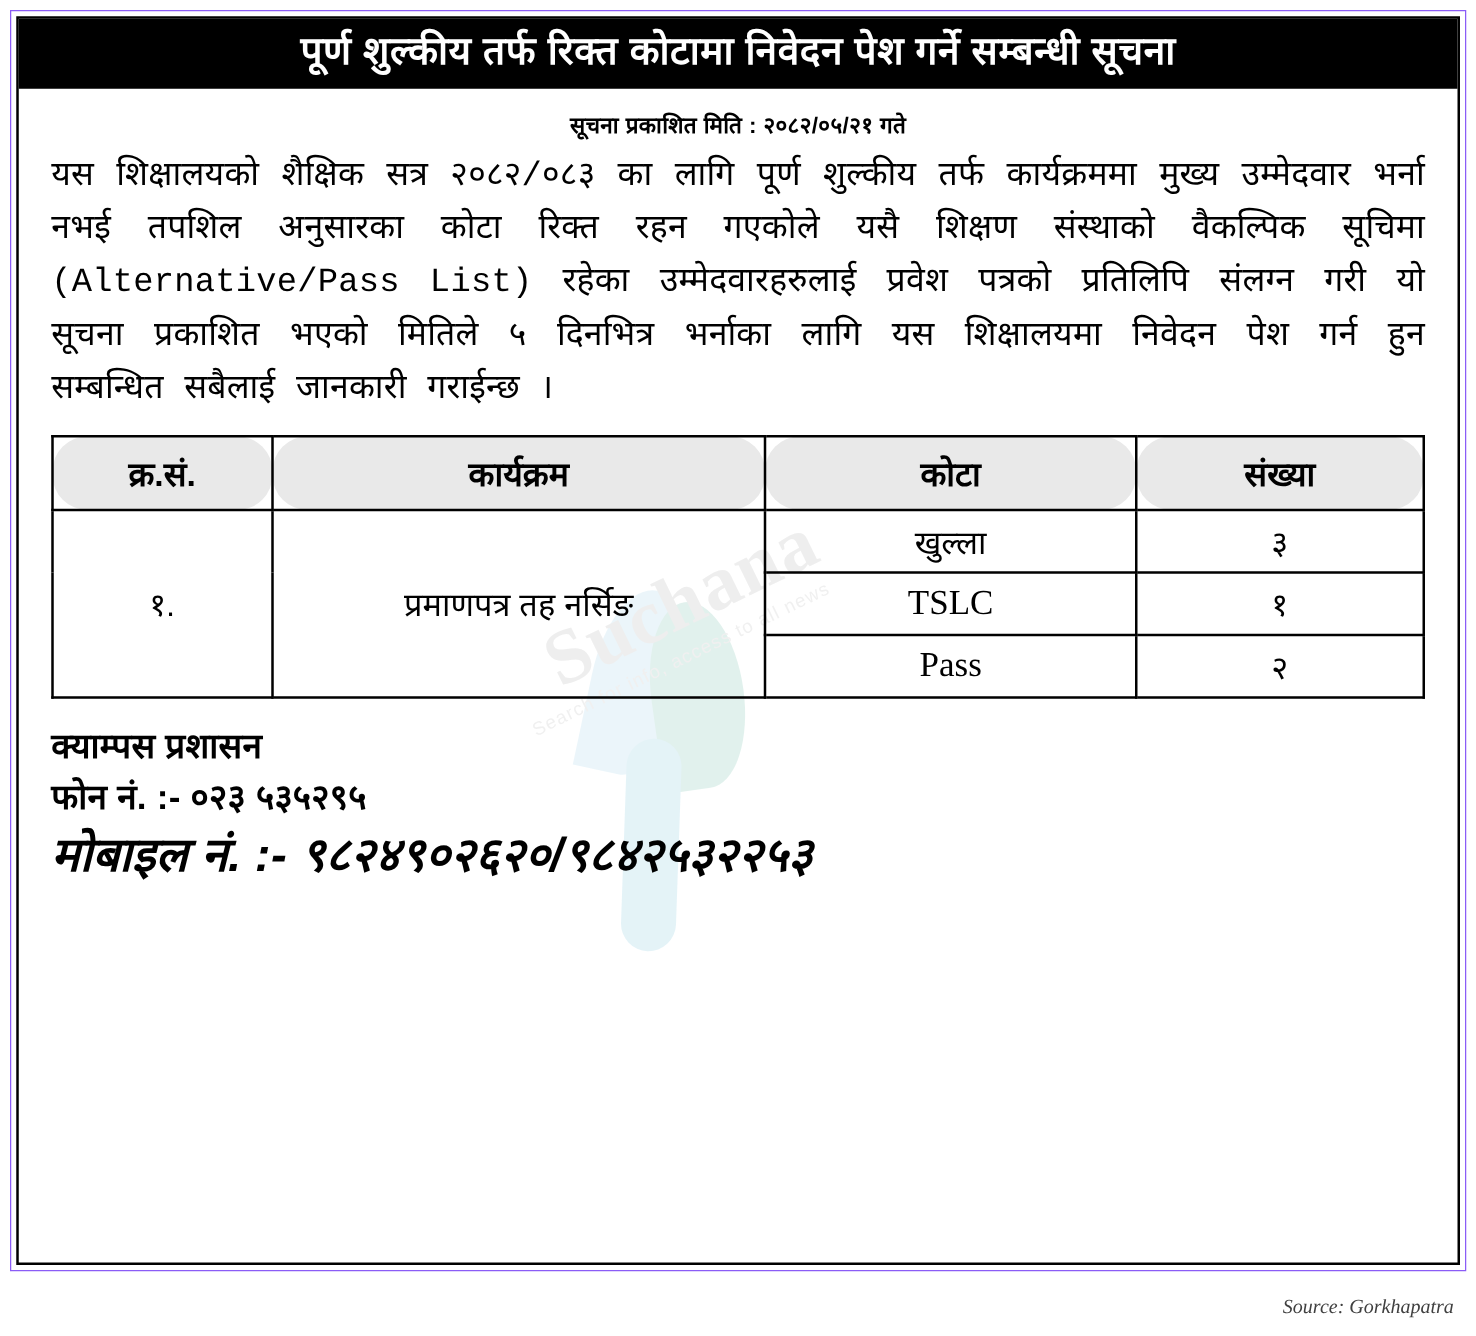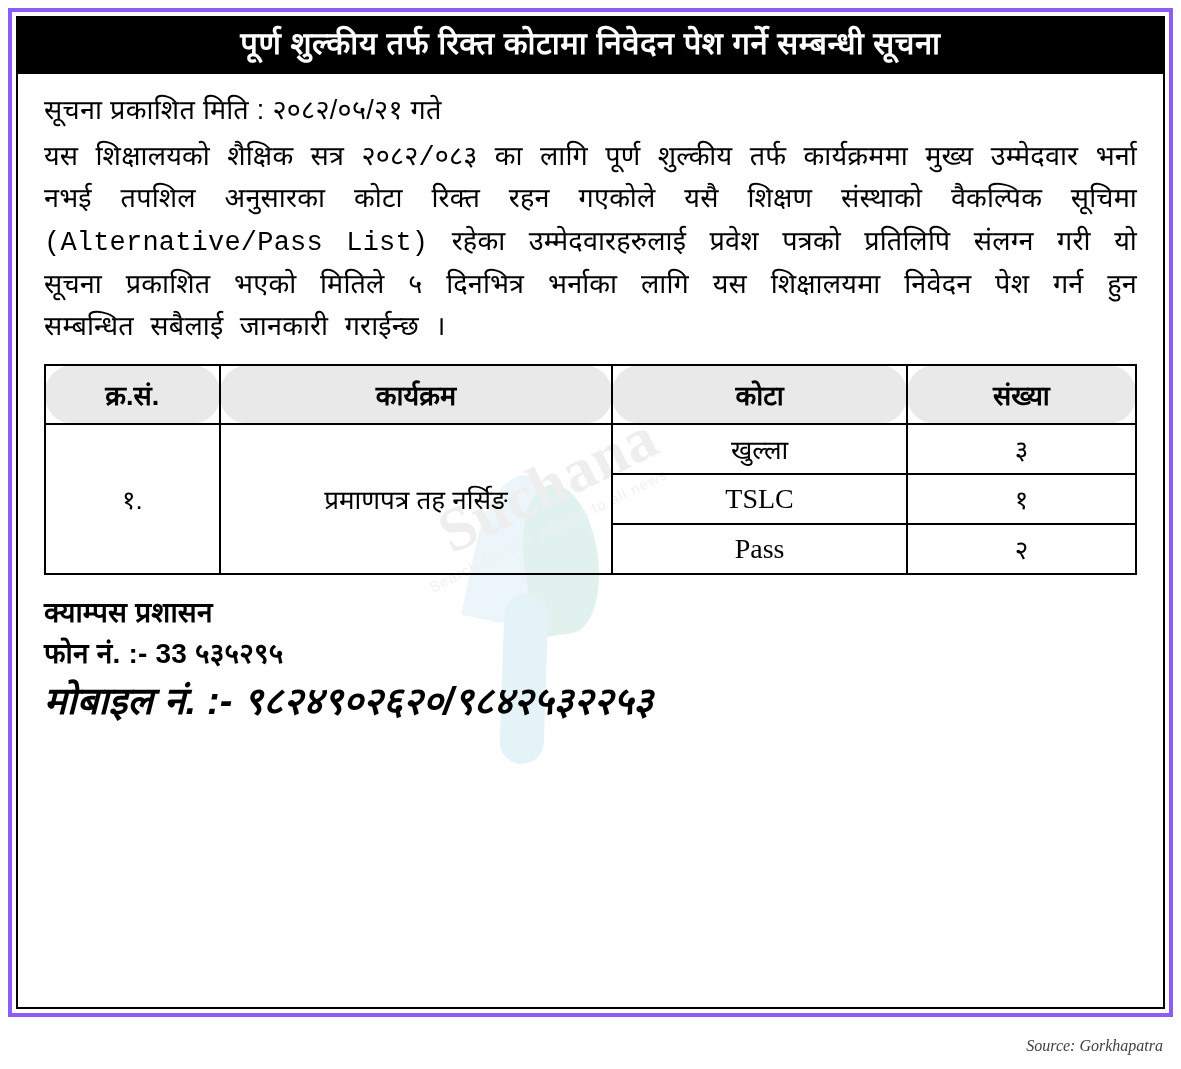--- a/index.html
+++ b/index.html
@@ -23,21 +23,21 @@
     box-sizing: border-box;
   }
 
   
   .outer-frame {
     position: absolute;
     left: 8px;
     top: 8px;
     right: 8px;
     bottom: 52px;
-    border: 4px solid #8b5cf6;
+    border: 1px solid #8b5cf6;
     box-sizing: border-box;
     background: #ffffff;
   }
 
   .inner-frame {
     position: absolute;
     left: 4px;
     top: 4px;
     right: 4px;
     bottom: 4px;
@@ -119,23 +119,23 @@
   .wm-leaf .l1 { left: 18px; top: 0px;  width: 74px; height: 150px; background: #bfe0ef; transform: rotate(12deg); }
   .wm-leaf .l2 { left: 66px; top: 10px; width: 74px; height: 150px; background: #9fd3c5; transform: rotate(-8deg); }
   .wm-leaf .l3 { left: 44px; top: 120px; width: 44px; height: 170px; background: #a8d8e8; transform: rotate(2deg); border-radius: 22px; }
 
   .content {
     position: relative;
     z-index: 1;
   }
 
   .pub-date {
-    text-align: left;
-    font-size: 27px;
-    font-weight: normal;
+    text-align: center;
+    font-size: 18px;
+    font-weight: bold;
     font-family: "Liberation Sans", sans-serif;
     margin: 2px 0 10px 0;
     letter-spacing: 0.3px;
   }
 
   .para {
     font-size: 27px;
     line-height: 1.58;
     text-align: justify;
     text-align-last: left;
@@ -264,21 +264,21 @@
               </tr>
               <tr>
                 <td class="latin-cell">Pass</td>
                 <td>२</td>
               </tr>
             </tbody>
           </table>
 
           <div class="footer-block">
             <div class="footer-line f1">क्याम्पस प्रशासन</div>
-            <div class="footer-line f3">फोन नं. :- 33 ५३५२९५</div>
+            <div class="footer-line f3">फोन नं. :- ०२३ ५३५२९५</div>
             <div class="footer-line f4">मोबाइल नं. :- ९८२४९०२६२०/९८४२५३२२५३</div>
           </div>
 
         </div>
       </div>
     </div>
   </div>
 
   <div class="source-line">Source: Gorkhapatra</div>
 

